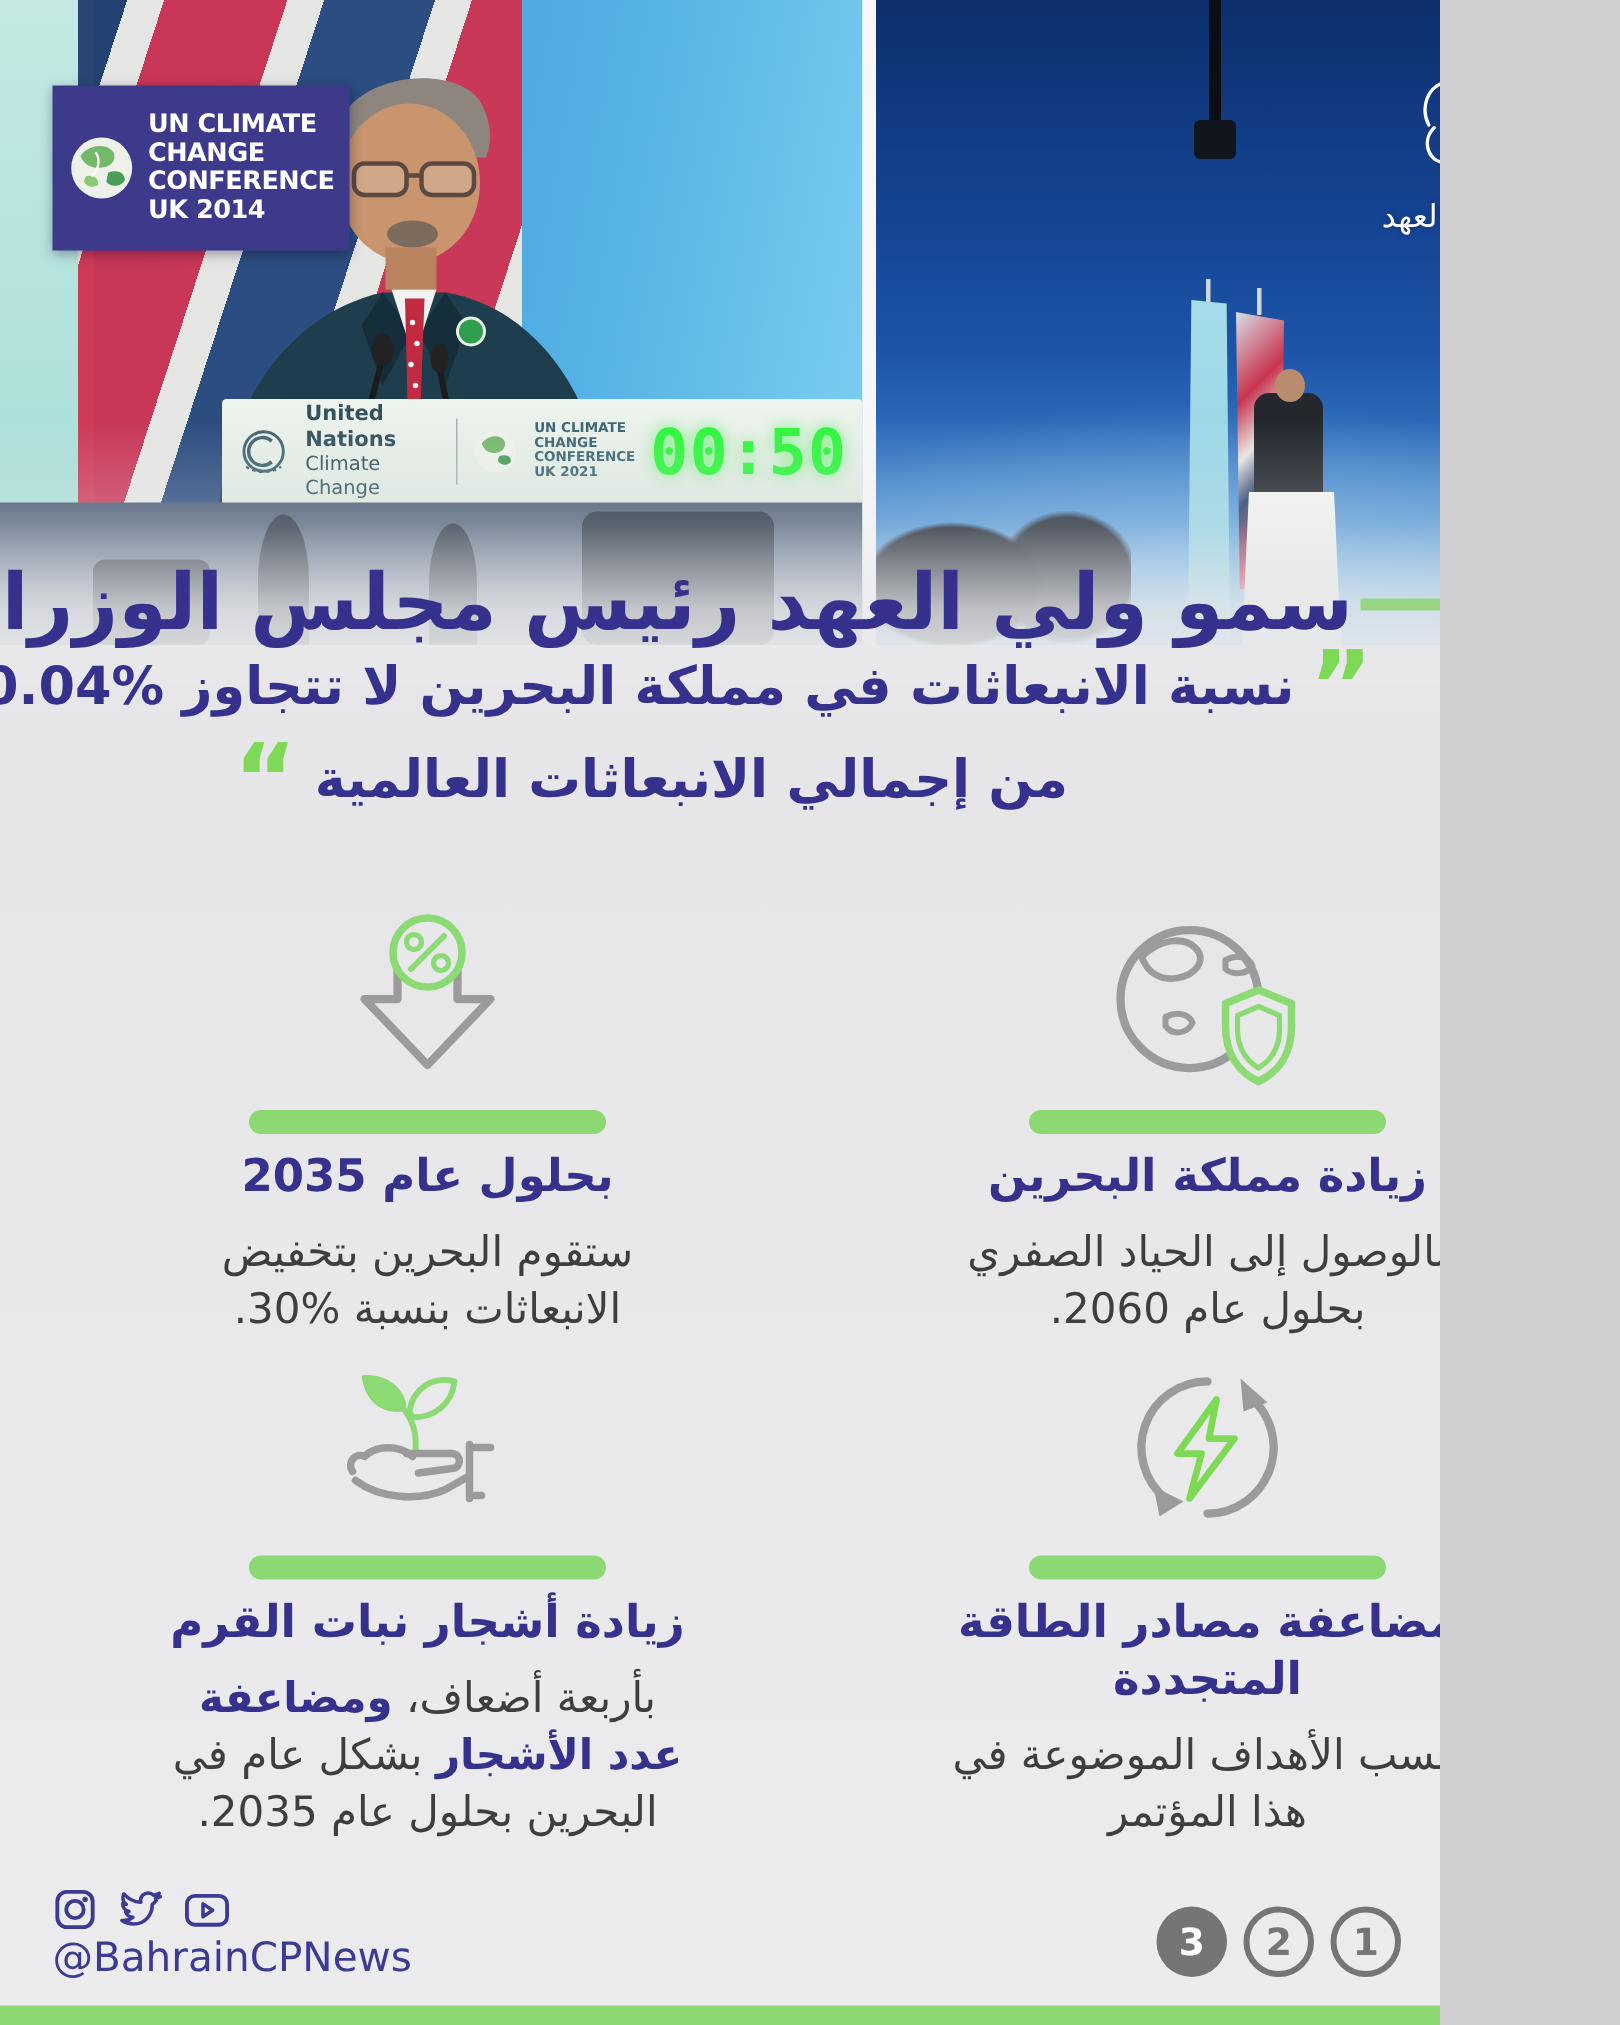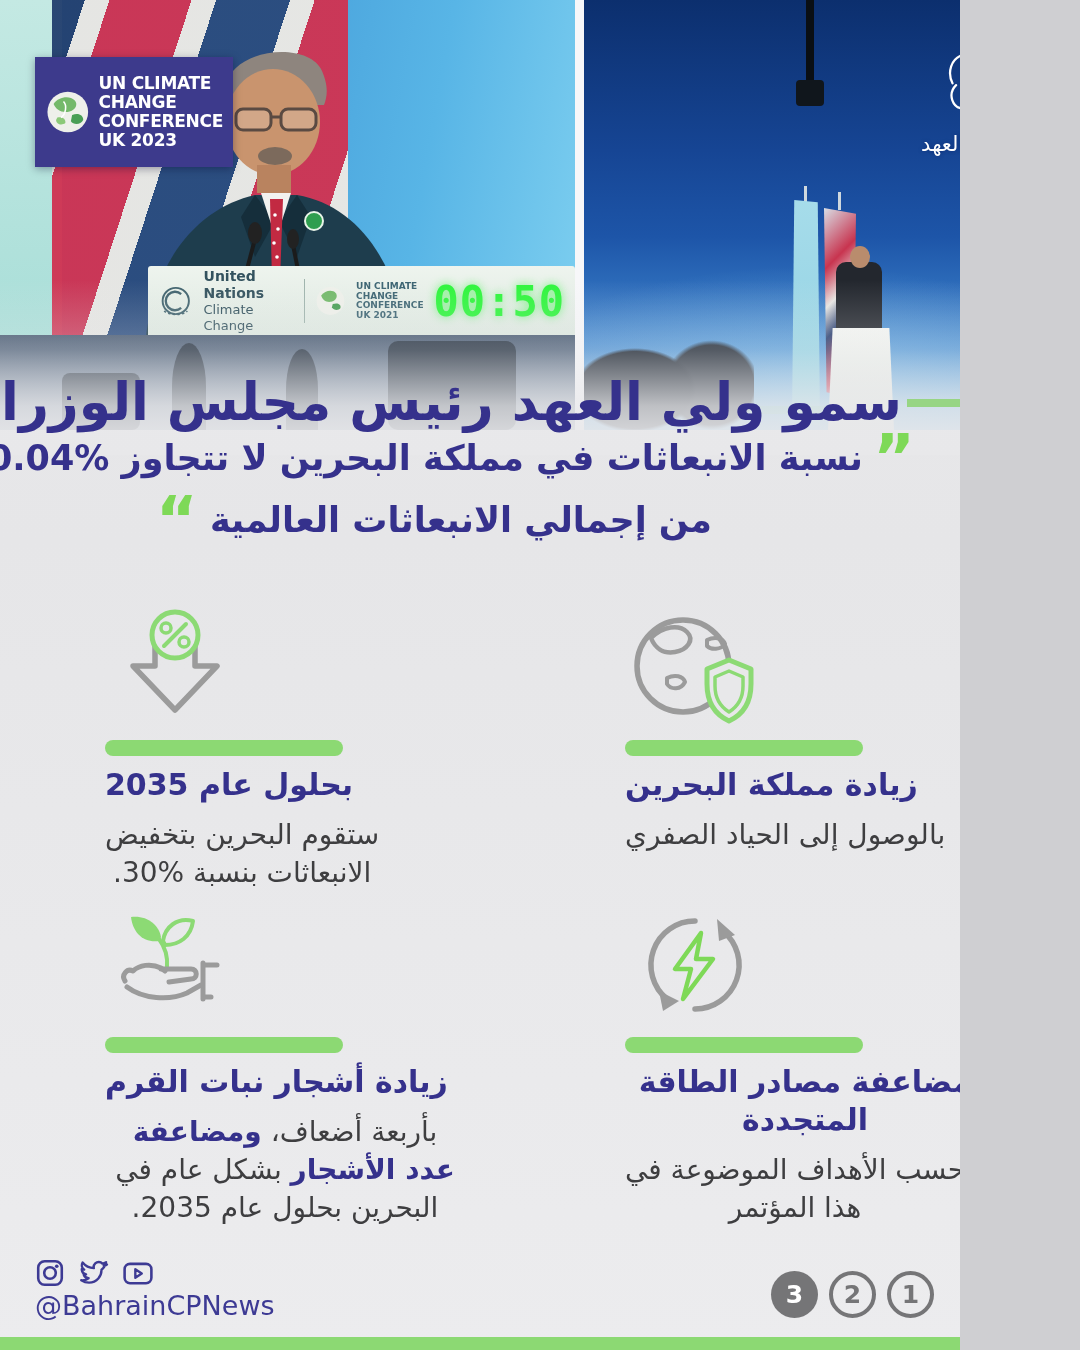--- a/index.html
+++ b/index.html
@@ -70,21 +70,21 @@
   .headline-dash{position:absolute;right:0;top:399px;width:53px;height:8px;background:#97d584;z-index:6;}
   .quote-line1{position:absolute;right:45px;top:438px;z-index:6;direction:rtl;display:flex;align-items:flex-start;
     font-size:35px;font-weight:700;color:#35318c;white-space:nowrap;}
   .quote-line2{position:absolute;right:248px;top:500px;z-index:6;direction:rtl;display:flex;align-items:flex-start;
     font-size:35px;font-weight:700;color:#35318c;white-space:nowrap;}
   .q-strong{font-weight:800;}
   .qmark{color:#7ed957;font-size:64px;line-height:40px;font-weight:700;}
   .qmark.open{margin-left:10px;}
   .qmark.close{margin-right:12px;}
   
-  .feature{position:absolute;width:360px;display:flex;flex-direction:column;align-items:flex-start;z-index:2;}
+  .feature{position:absolute;width:360px;display:flex;flex-direction:column;align-items:center;z-index:2;}
   .f-bar{width:238px;height:16px;border-radius:8px;background:#8cd973;margin-top:10px;}
   .f-title{direction:rtl;text-align:center;font-size:30px;font-weight:800;color:#35318c;margin-top:10px;line-height:38px;}
   .f-body{direction:rtl;text-align:center;font-size:28px;line-height:38px;color:#3e3e40;margin-top:12px;}
   .f-body .bold-navy{color:#35318c;font-weight:800;}
   #feat-reduction{left:105px;top:608px;}
   #feat-netzero{left:625px;top:608px;}
   #feat-mangrove{left:105px;top:905px;}
   #feat-renewable{left:625px;top:905px;}
   
   .social-row{position:absolute;left:35px;top:1258px;display:flex;gap:11px;z-index:2;}
@@ -137,21 +137,21 @@
           <circle cx="37" cy="37" r="33" fill="#eef0ea"></circle>
           <path d="M14,24 C22,12 40,10 48,18 C54,24 50,34 40,36 C28,39 18,34 14,24 Z" fill="#74b96a"></path>
           <path d="M44,42 C54,38 62,42 62,50 C58,58 46,58 42,52 Z" fill="#4a9f56"></path>
           <path d="M20,46 C28,44 34,48 33,55 C26,60 18,56 18,50 Z" fill="#8bc978"></path>
           <path d="M30,20 C36,26 34,40 26,46" stroke="#ffffff" stroke-width="2.5" fill="none"></path>
         </svg>
         <div class="badge-text">
           <div>UN CLIMATE</div>
           <div>CHANGE</div>
           <div>CONFERENCE</div>
-          <div>UK 2023</div>
+          <div>UK 2014</div>
         </div>
       </div>
 
       <div class="podium-strip">
         <svg width="46" height="46" viewBox="0 0 46 46">
           <circle cx="23" cy="23" r="17" fill="none" stroke="#41636e" stroke-width="2.5"></circle>
           <path d="M30,14 A12,12 0 1 0 30,32" fill="none" stroke="#41636e" stroke-width="3"></path>
           <path d="M8,36 C14,42 32,42 38,36" fill="none" stroke="#41636e" stroke-width="2" stroke-dasharray="3 3"></path>
         </svg>
         <div class="un-name">
@@ -246,20 +246,21 @@
       <path d="M26,30 C38,18 54,16 62,24 C70,32 62,42 50,44 C38,46 30,40 26,30 Z" fill="none" stroke="#9b9b9b" stroke-width="4.5" stroke-linejoin="round"></path>
       <path d="M82,32 C90,28 98,30 100,36 C96,42 86,42 82,38 Z" fill="none" stroke="#9b9b9b" stroke-width="4" stroke-linejoin="round"></path>
       <path d="M42,70 C50,66 58,68 60,74 C56,82 46,82 42,76 Z" fill="none" stroke="#9b9b9b" stroke-width="4" stroke-linejoin="round"></path>
       <path d="M104,52 L126,61 V76 C126,95 117,107 104,113 C91,107 82,95 82,76 V61 Z" fill="#e8e8ea" stroke="#8cda74" stroke-width="5" stroke-linejoin="round"></path>
       <path d="M104,63 L118,69 V78 C118,91 112,99 104,104 C96,99 90,91 90,78 V69 Z" fill="none" stroke="#8cda74" stroke-width="3.5" stroke-linejoin="round"></path>
     </svg>
     <div class="f-bar"></div>
     <div class="f-title">زيادة مملكة البحرين</div>
     <div class="f-body">
       <span>بالوصول إلى الحياد الصفري</span><br>
+      <span>بحلول عام 2060.</span>
     </div>
   </div>
 
   <div class="feature" id="feat-mangrove">
     <svg width="140" height="122" viewBox="0 0 140 122">
       <path d="M62,62 C63,50 60,42 54,34" fill="none" stroke="#8cda74" stroke-width="4" stroke-linecap="round"></path>
       <path d="M54,36 C38,38 28,28 26,12 C42,10 54,20 56,32 Z" fill="#8cda74"></path>
       <path d="M58,36 C60,22 72,12 88,16 C86,32 74,40 60,40 Z" fill="none" stroke="#8cda74" stroke-width="4" stroke-linejoin="round"></path>
       <path d="M20,76 C16,70 22,63 28,66 C34,60 46,58 56,63 L60,66" fill="none" stroke="#9b9b9b" stroke-width="5" stroke-linecap="round" stroke-linejoin="round"></path>
       <path d="M56,64 L86,64 C93,64 93,74 86,74 L64,77" fill="none" stroke="#9b9b9b" stroke-width="5" stroke-linecap="round" stroke-linejoin="round"></path>

